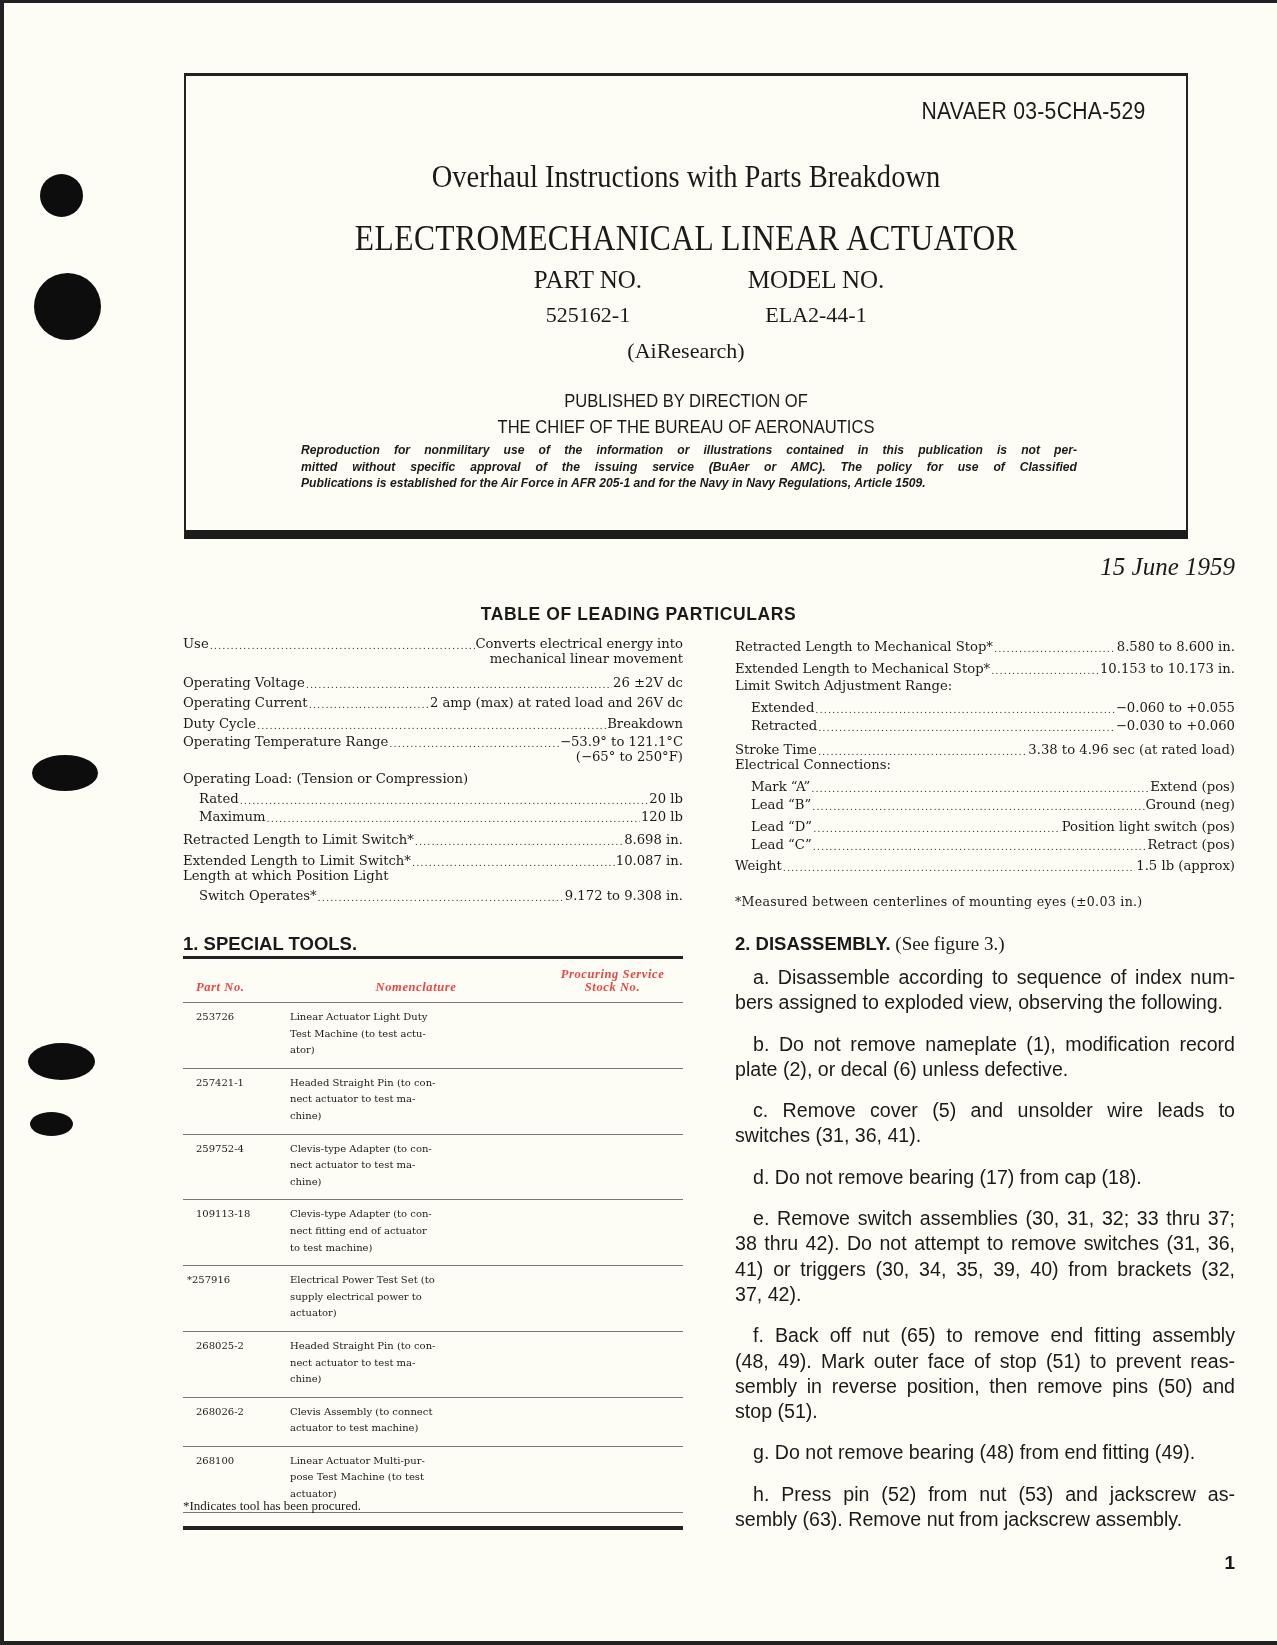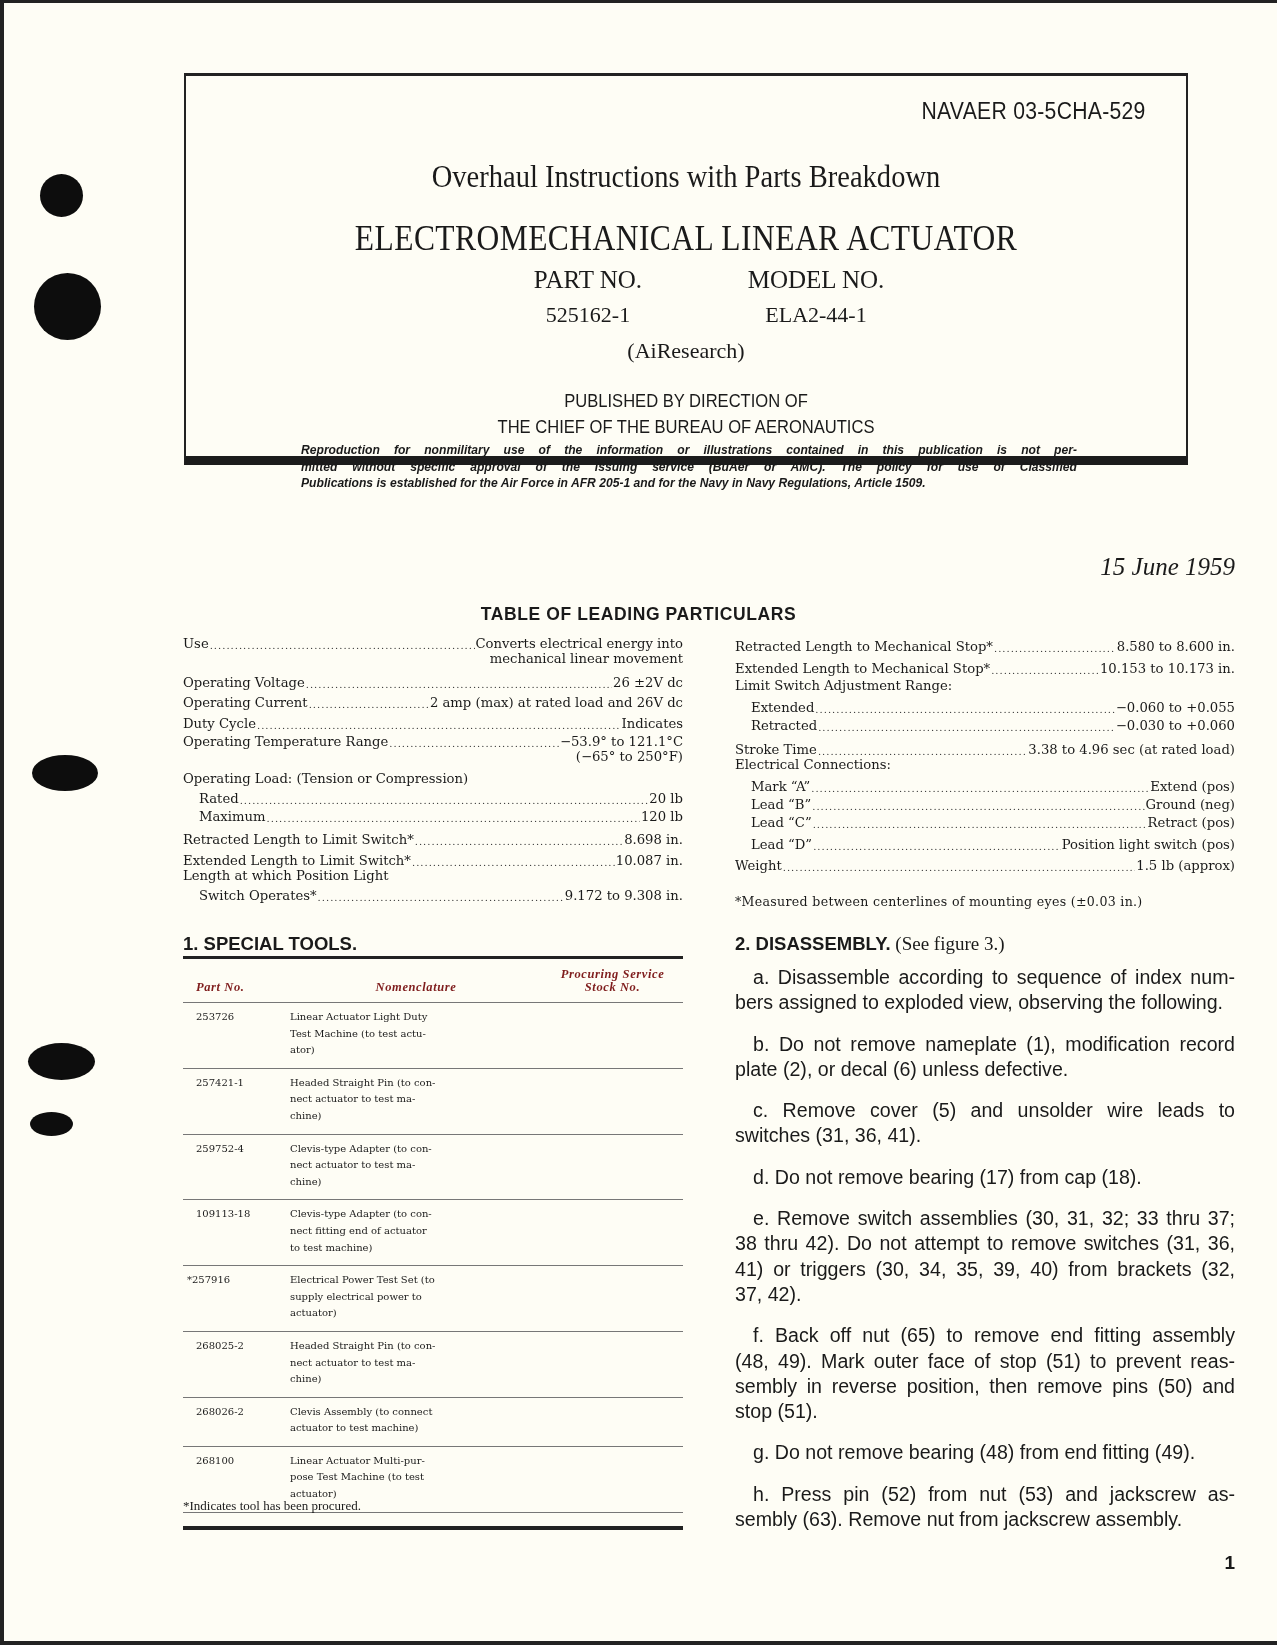--- a/index.html
+++ b/index.html
@@ -7,21 +7,21 @@
     width: 1277px; height: 1645px; position: relative; overflow: hidden;
     background: #fefdf5;
     font-family: "Liberation Serif", serif; color: #1a1a1a;
   }
   .edge-top { position: absolute; left: 0; top: 0; width: 1277px; height: 3px; background: #222; }
   .edge-left { position: absolute; left: 0; top: 0; width: 4px; height: 1645px; background: #222; }
   .edge-bottom { position: absolute; left: 0; bottom: 0; width: 1277px; height: 4px; background: #222; }
   .hole { position: absolute; background: #0d0d0d; border-radius: 50%; }
 
   .cover-box {
-    position: absolute; left: 184px; top: 73px; width: 1004px; height: 392px;
+    position: absolute; left: 184px; top: 73px; width: 1004px; height: 466px;
     border-top: 3px solid #222; border-left: 2px solid #222; border-right: 2px solid #222;
     border-bottom: 9px solid #1c1c1c; box-sizing: border-box;
   }
   .navaer {
     position: absolute; right: 40px; top: 22px;
     font-family: "Liberation Sans", sans-serif; font-size: 23px; letter-spacing: 0.3px;
     transform: scaleX(0.92); transform-origin: right;
   }
   .center { position: absolute; left: 0; width: 100%; text-align: center; }
   .subtitle { top: 83px; font-size: 31px; transform: scaleX(0.92); }
@@ -67,21 +67,21 @@
 
   .sec-head {
     position: absolute; font-family: "Liberation Sans", sans-serif; font-weight: bold; font-size: 18.5px;
   }
   .sec-head .tail { font-family: "Liberation Serif", serif; font-weight: normal; font-size: 19px; }
 
   .tools-table { position: absolute; left: 183px; top: 958px; width: 500px; border-collapse: collapse; }
   .tools-rule-top { position: absolute; left: 183px; top: 956px; width: 500px; height: 3px; background: #222; }
   .tools-table th {
     font-family: "Liberation Serif", serif; font-style: italic; font-weight: bold; font-size: 12.5px;
-    letter-spacing: 0.6px; line-height: 13px; padding: 10px 0 8px 0; vertical-align: bottom; color: #7f1d1d;
+    letter-spacing: 0.6px; line-height: 13px; padding: 10px 0 8px 0; vertical-align: bottom; color: #ef4444;
   }
   .tools-table thead tr { border-bottom: 1px solid #777; }
   .tools-table td {
     font-family: "DejaVu Serif", serif; font-size: 10px; line-height: 16.6px; vertical-align: top;
     padding: 6px 0 9px 0;
   }
   .tools-table tbody tr { border-bottom: 1px solid #777; }
   .tools-table td.pn { width: 94px; padding-left: 13px; }
   .tools-table td.nom { width: 232px; text-align: justify; text-align-last: left; padding-right: 20px; }
   .tools-table td.nom span { display: block; }
@@ -152,21 +152,21 @@
       <span class="val">26 ±2V dc</span>
   </div>
   <div class="row">
     <span class="lab">Operating Current</span>
       <span class="dots"></span>
       <span class="val">2 amp (max) at rated load and 26V dc</span>
   </div>
   <div class="row">
     <span class="lab">Duty Cycle</span>
       <span class="dots"></span>
-      <span class="val">Indicates</span>
+      <span class="val">Breakdown</span>
   </div>
   <div class="row tight">
     <span class="lab">Operating Temperature Range</span>
       <span class="dots"></span>
       <span class="val">−53.9° to 121.1°C</span>
   </div>
   <div class="cont">(−65° to 250°F)</div>
   <div class="plain" style="margin-top:4px;height:17px;">Operating Load: (Tension or Compression)</div>
   <div class="row indent tight">
     <span class="lab">Rated</span>
@@ -227,29 +227,29 @@
   <div class="row indent tight">
     <span class="lab">Mark “A”</span>
       <span class="dots"></span>
       <span class="val">Extend (pos)</span>
   </div>
   <div class="row indent tight">
     <span class="lab">Lead “B”</span>
       <span class="dots"></span>
       <span class="val">Ground (neg)</span>
   </div>
-  <div class="row indent tight">
-    <span class="lab">Lead “C”</span>
-      <span class="dots"></span>
-      <span class="val">Retract (pos)</span>
-  </div>
   <div class="row indent" style="margin-top:2px;">
     <span class="lab">Lead “D”</span>
       <span class="dots"></span>
       <span class="val">Position light switch (pos)</span>
+  </div>
+  <div class="row indent tight">
+    <span class="lab">Lead “C”</span>
+      <span class="dots"></span>
+      <span class="val">Retract (pos)</span>
   </div>
   <div class="row">
     <span class="lab">Weight</span>
       <span class="dots"></span>
       <span class="val">1.5 lb (approx)</span>
   </div>
   <div class="foot-note">*Measured between centerlines of mounting eyes (±0.03 in.)</div>
 </div>
 
 <div class="sec-head" style="left:183px;top:933px;">1. SPECIAL TOOLS.</div>

